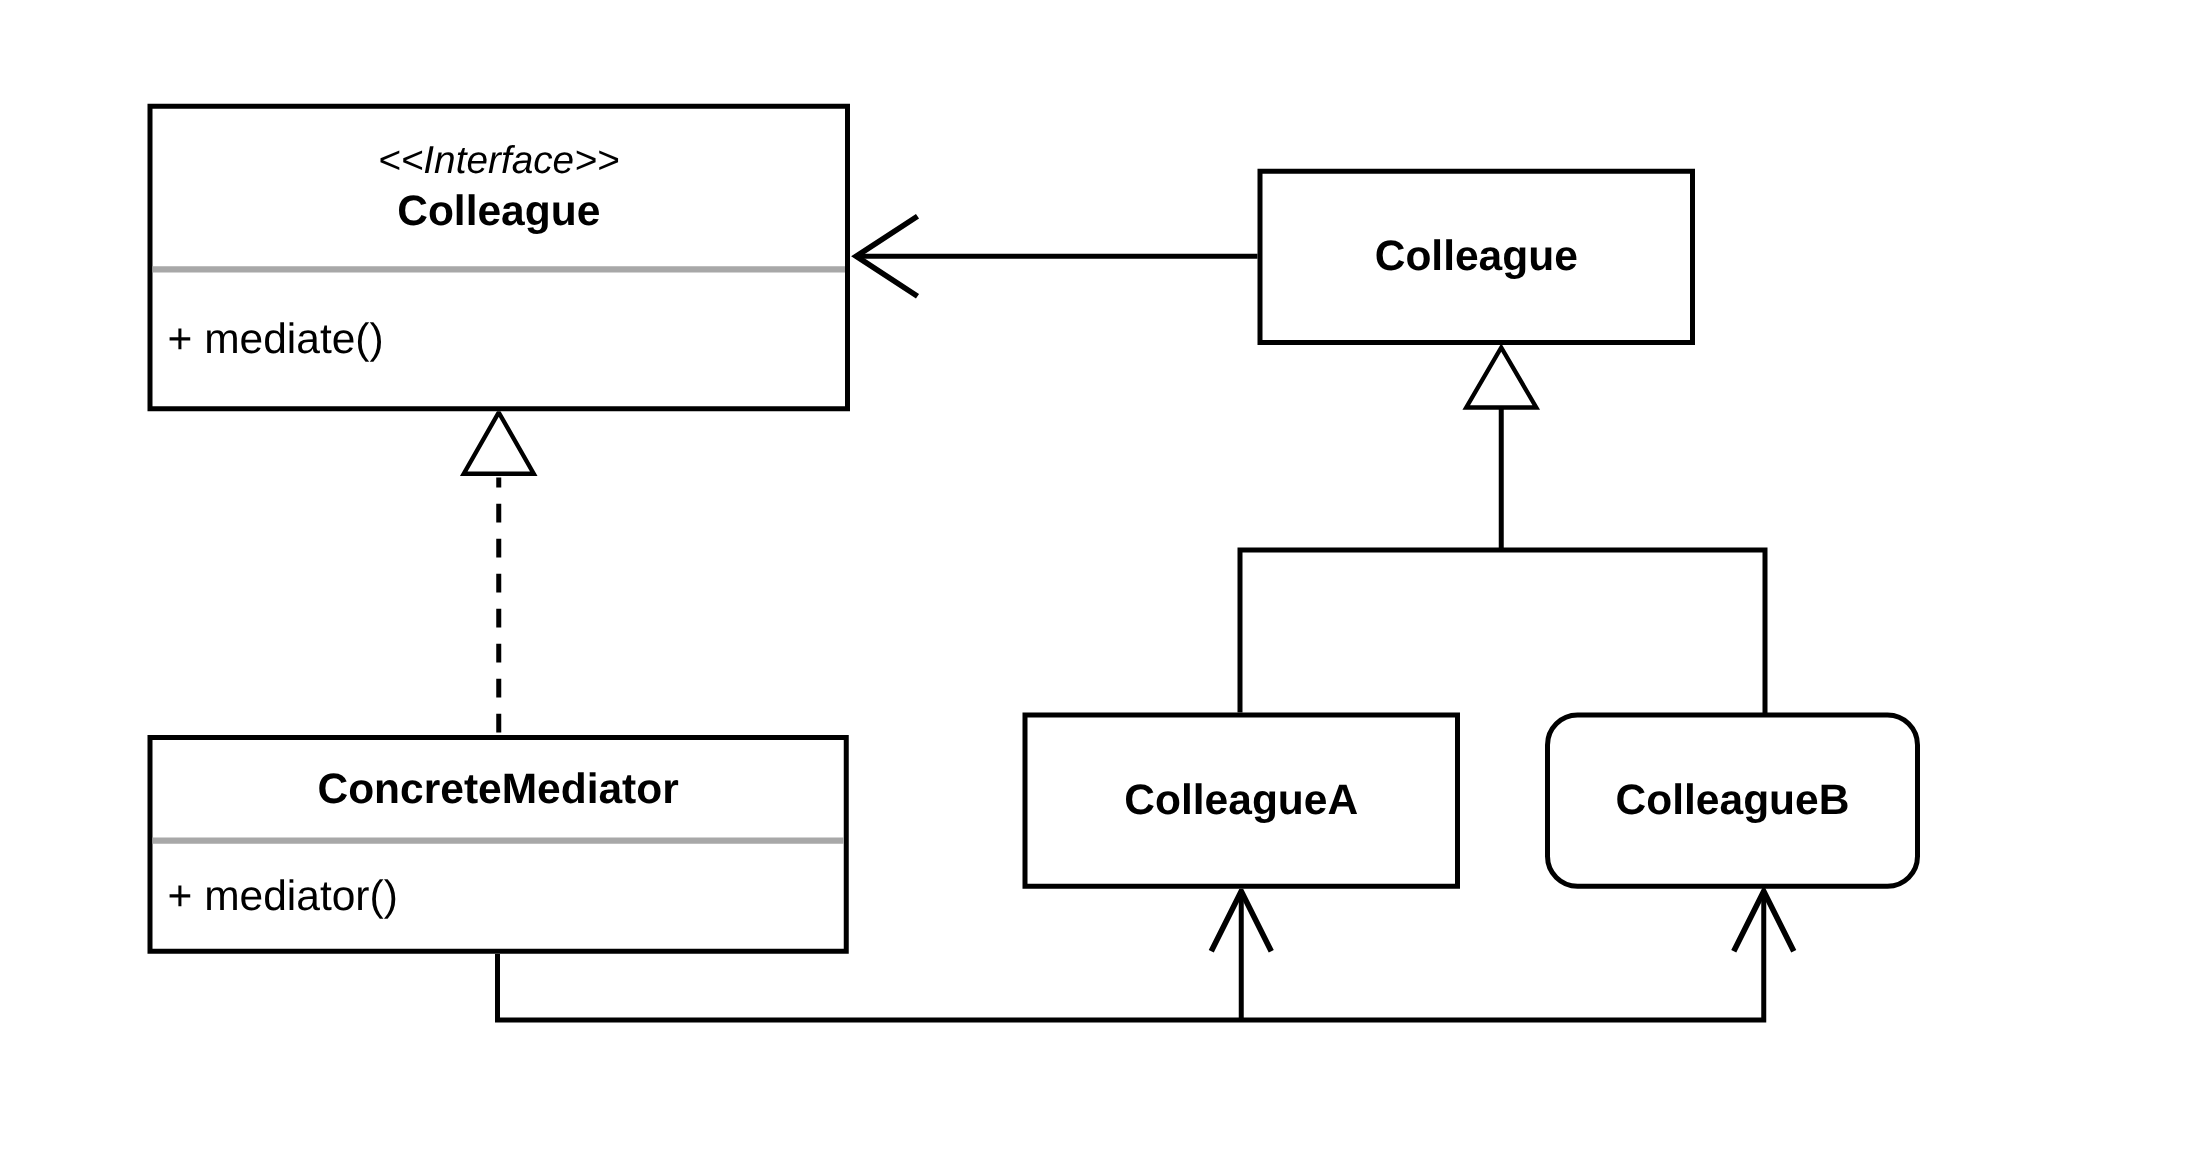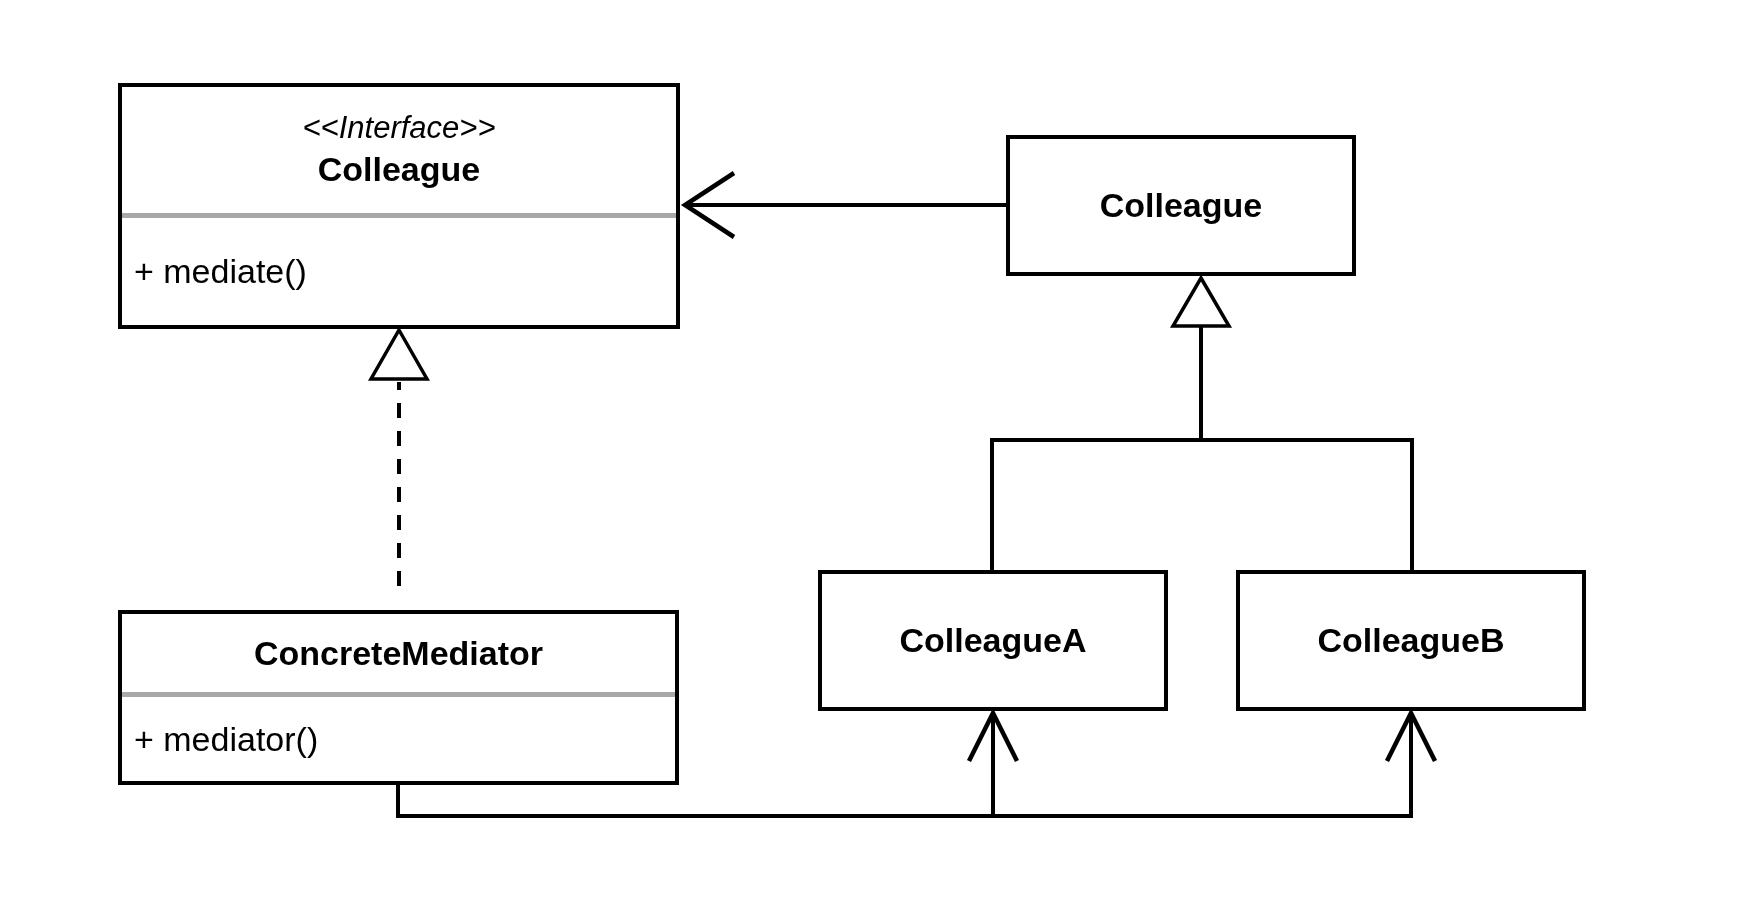--- a/index.html
+++ b/index.html
@@ -82,24 +82,24 @@
     flex: 1;
     display: flex;
     align-items: center;
     padding-left: 12px;
     font-size: 34px;
   }
   
   #box-mediator        { left: 118px;  top: 83px;  width: 562px; height: 246px; }
   #box-mediator .class-head { height: 126px; }
   #box-colleague       { left: 1006px; top: 135px; width: 350px; height: 141px; }
-  #box-concrete        { left: 118px;  top: 588px; width: 561px; height: 175px; margin-top: 22px; }
+  #box-concrete        { left: 118px;  top: 588px; width: 561px; height: 175px; }
   #box-concrete .class-head { height: 78px; }
   #box-colleague-a     { left: 818px;  top: 570px; width: 350px; height: 141px; text-align: center; }
-  #box-colleague-b     { left: 1236px; top: 570px; width: 350px; height: 141px; }
+  #box-colleague-b     { left: 1236px; top: 570px; width: 300px; height: 141px; border-radius: 26px; }
 </style>
 </head>
 <body>
 
 <div class="canvas">
 
   <svg class="connector-layer" viewBox="0 0 1752 924" xmlns="http://www.w3.org/2000/svg">
 
     <g>
       <line x1="1027" y1="205" x2="685" y2="205"></line>

